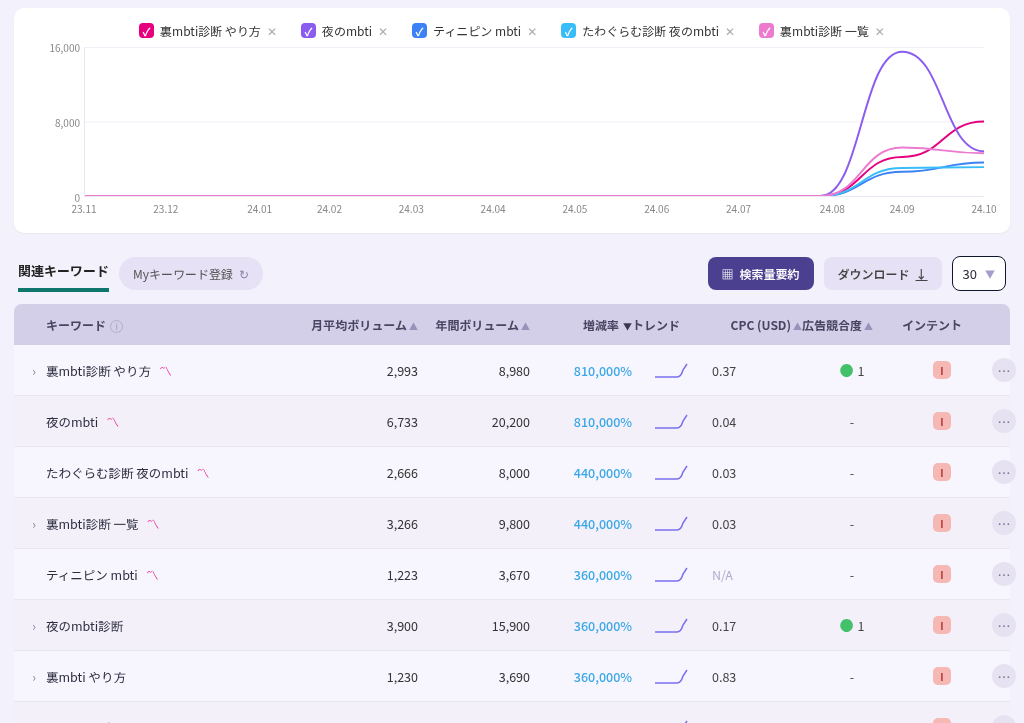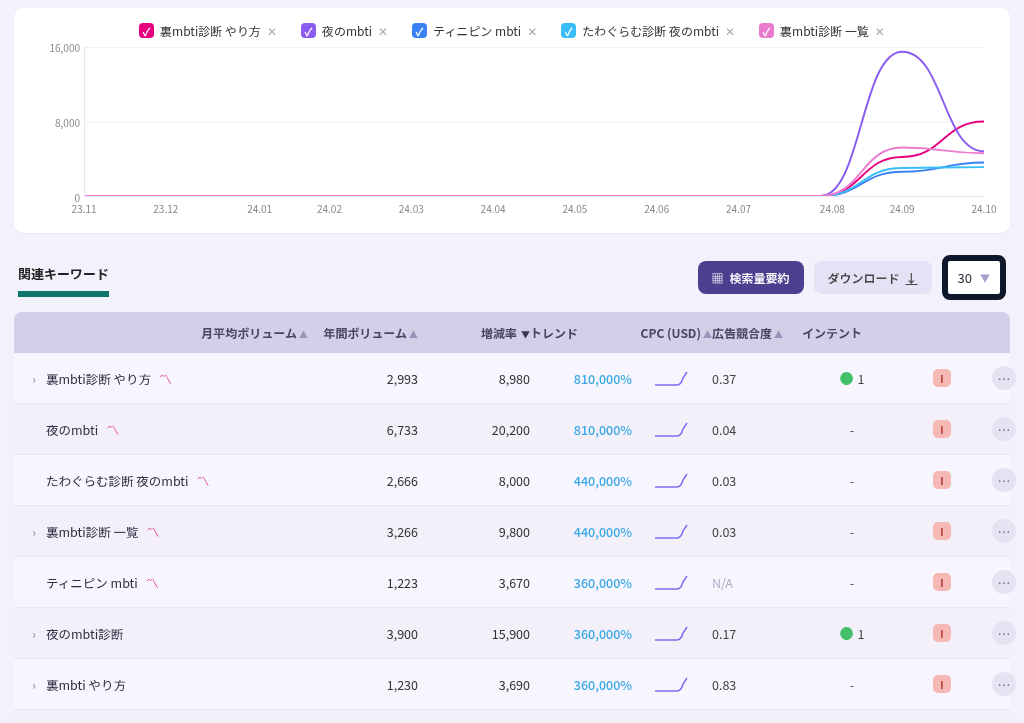--- a/index.html
+++ b/index.html
@@ -11,25 +11,25 @@
 .legend-close{color:#aaa;font-size:12px;cursor:pointer}
 .plot-wrap{position:relative;height:168px;margin-top:2px}
 .ylabels{position:absolute;left:-6px;top:0;bottom:18px;width:46px;text-align:right;font-size:10px;color:#888}
 .ytick{position:absolute;right:0}
 .plot{position:absolute;left:44px;right:0;top:0;bottom:18px;border-left:1px solid #e8e6f2;border-bottom:1px solid #e8e6f2}
 .grid{position:absolute;inset:0;background:linear-gradient(to bottom,#f1eff8 1px,transparent 1px);background-size:100% 50%}
 .xlab{position:absolute;left:44px;right:0;bottom:0;height:14px;font-size:10px;color:#888}
 .xt{position:absolute;transform:translateX(-50%)}
 svg.lines{position:absolute;inset:0;width:100%;height:100%}
 .toolbar{display:flex;align-items:center;gap:10px;padding:4px 18px 12px}
-.tab{padding:6px 0 8px;font-size:13px;font-weight:700;color:#222;border-bottom:6px solid #0f766e}
+.tab{padding:6px 0 8px;font-size:13px;font-weight:700;color:#222;border-bottom:4px solid #0f766e}
 .btn-chip{background:#e6e1f4;color:#555;border:none;border-radius:18px;padding:8px 14px;font-size:12px;display:flex;align-items:center;gap:6px;cursor:pointer}
 .btn-dark{background:#4b3f8f;color:#fff;border:none;border-radius:8px;padding:8px 14px;font-size:12px;display:flex;gap:6px;cursor:pointer;font-weight:600}
 .btn-light{background:#e6e1f4;color:#444;border:none;border-radius:8px;padding:8px 14px;font-size:12px;display:flex;gap:6px;cursor:pointer;font-weight:600}
-.sel{background:#fff;border:6px solid #0f172a;border-radius:8px;padding:7px 10px;display:flex;gap:8px;align-items:center}
+.sel{background:#fff;border:1px solid #0f172a;border-radius:8px;padding:7px 10px;display:flex;gap:8px;align-items:center}
 .chev{color:#a59ecc;font-size:10px}
 .table{margin:0 14px;background:transparent}
 .thead{display:grid;grid-template-columns:24px 262px 110px 112px 102px 80px 90px 100px 80px 44px;align-items:center;background:#d4cfe8;border-radius:8px 8px 0 0;padding:12px 8px;font-size:12px;color:#4a4463;font-weight:700}
 .thead .rt{text-align:right}.thead .ct{text-align:left}
 .sort{color:#9a93b9;font-size:9px;margin-left:2px}
 .sort-a{color:#3a3850}
 .row{display:grid;grid-template-columns:24px 262px 110px 112px 102px 80px 90px 100px 80px 44px;align-items:center;background:#f7f5fd;border-bottom:1px solid #e9e6f4;padding:13px 8px;font-size:12.5px}
 .row:nth-child(even){background:#f3f0fa}
 .expander{color:#8b85a9;font-size:12px;text-align:center;cursor:pointer}
 .kw{display:flex;align-items:center;gap:8px;color:#2e2e40}
@@ -107,38 +107,43 @@
         <span class="xt" style="left: 72.7273%;">24.07</span>
         <span class="xt" style="left: 81.8182%; margin-left: 12px;">24.08</span>
         <span class="xt" style="left: 90.9091%;">24.09</span>
         <span class="xt" style="left: 100%;">24.10</span>
       </div>
   </div>
 </div>
 
 <div class="toolbar">
   <div class="tab">関連キーワード</div>
+  <button class="btn-chip">
+    <span>Myキーワード登録</span>
+    <span style="color:#8b85a9">↻</span>
+  </button>
   <div style="flex:1"></div>
   <button class="btn-dark">
     <span>▦</span>
     <span>検索量要約</span>
   </button>
   <button class="btn-light">
     <span>ダウンロード</span>
     <span style="text-decoration:underline">↓</span>
   </button>
   <div class="sel">
     <span>30</span>
     <span class="chev">▼</span>
   </div>
 </div>
 
 <div class="table">
   <div class="thead">
     <div></div>
+    <div><span>キーワード</span><span class="info-ic">i</span></div>
     <div class="rt"><span>月平均ボリューム</span><span class="sort">▲</span></div>
     <div class="rt"><span>年間ボリューム</span><span class="sort">▲</span></div>
     <div class="rt"><span>増減率</span><span class="sort sort-a">&nbsp;▼</span></div>
     <div class="ct">トレンド</div>
     <div class="rt"><span>CPC (USD)</span><span class="sort">▲</span></div>
     <div class="ct"><span>広告競合度</span><span class="sort">▲</span></div>
     <div class="ct">インテント</div>
     <div></div>
   </div>
   <div id="tbody">

